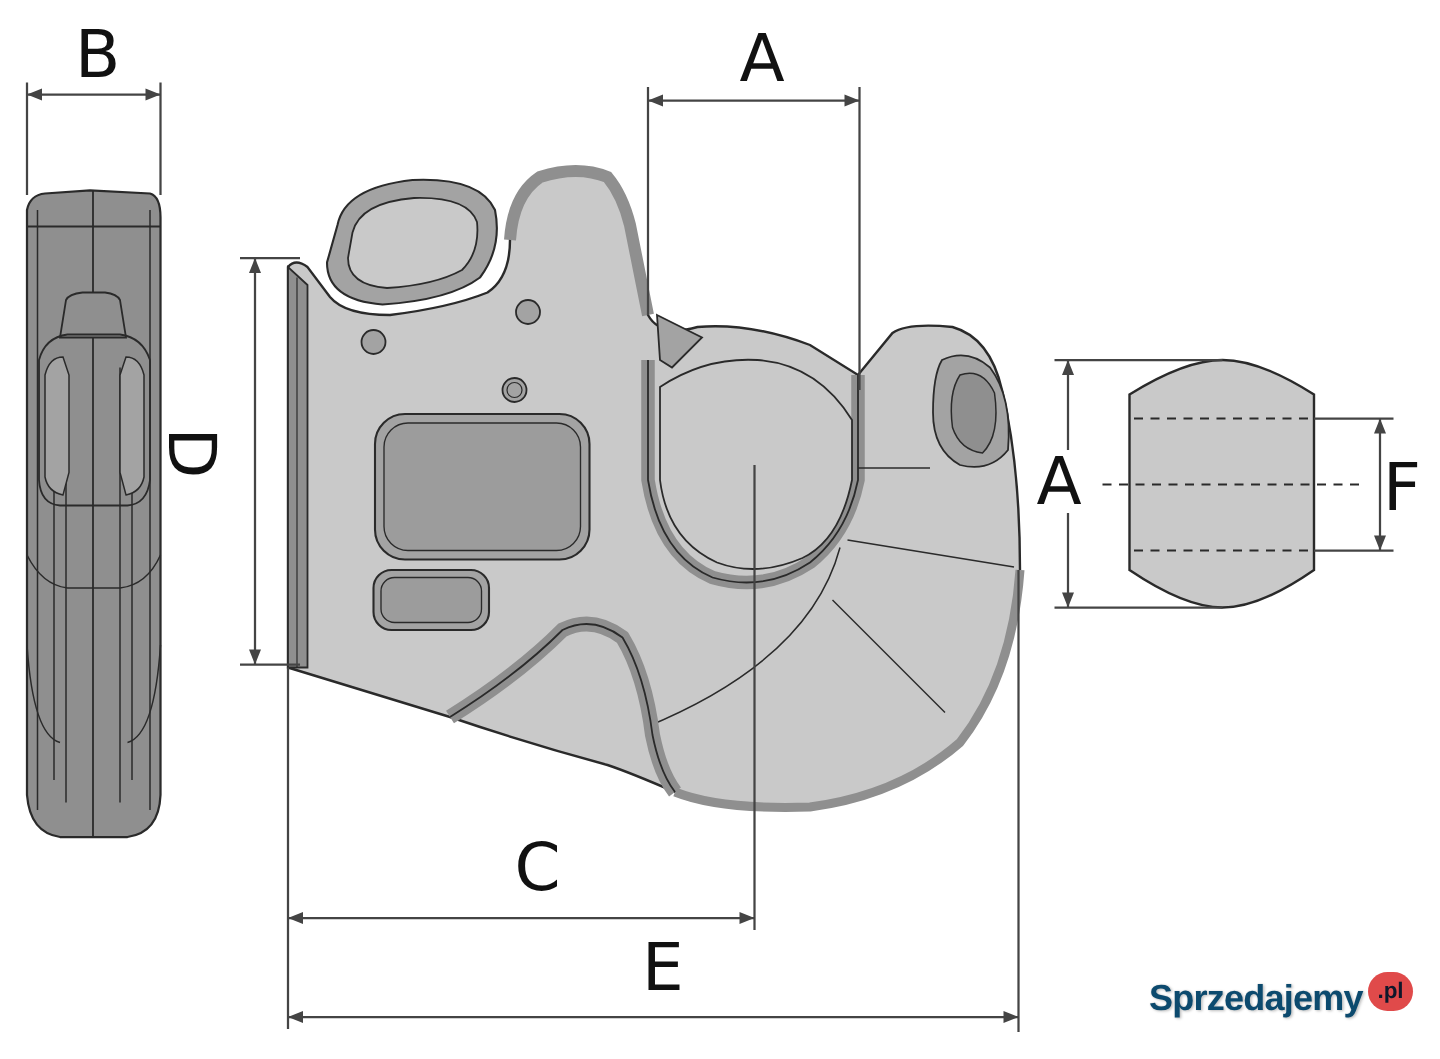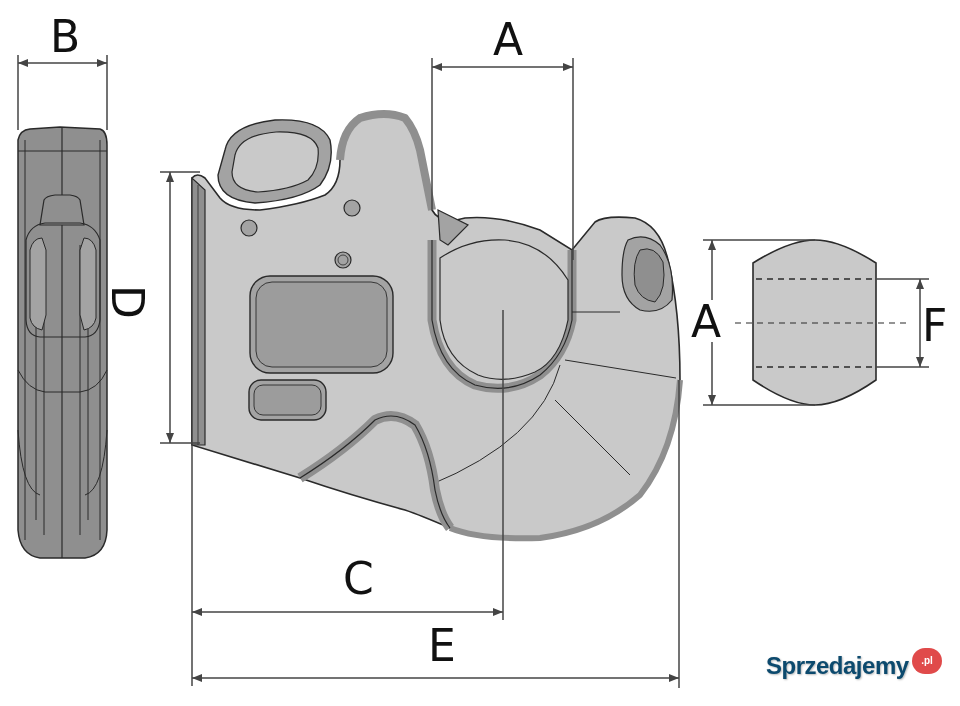--- a/index.html
+++ b/index.html
@@ -1,22 +1,22 @@
 <!DOCTYPE html>
 <html><head>
   <meta charset="utf-8">
   <style>
     html, body { margin: 0; padding: 0; background: #ffffff; }
     body { width: 960px; height: 706px; overflow: hidden; position: relative; font-family: "DejaVu Sans", sans-serif; }
     #drawing { position: absolute; left: 0; top: 0; width: 960px; height: 706px; }
     .dim-label { position: absolute; font-family: "DejaVu Sans", sans-serif; color: #111111; font-size: 44px; line-height: 1; }
     .watermark { position: absolute; left: 766px; top: 652px; font-family: "Liberation Sans", sans-serif; font-weight: bold; font-size: 24px; color: #0c4a6e; letter-spacing: -0.5px;
       text-shadow: 0 0 1px #cfcfcf, 1px 1px 2px #bdbdbd; }
-    .watermark-badge { position: absolute; left: 912px; top: 648px; width: 30px; height: 26px; border-radius: 13px; background: #e04a4a; color: #ffffff;
-      font-family: "Liberation Sans", sans-serif; font-weight: bold; font-size: 10px; line-height: 26px; text-align: center; }
+    .watermark-badge { position: absolute; left: 912px; top: 648px; width: 30px; height: 26px; border-radius: 13px; background: #e04a4a; color: #0f172a;
+      font-family: "Liberation Sans", sans-serif; font-weight: bold; font-size: 15px; line-height: 26px; text-align: center; }
   </style>
 </head>
 <body>
 
 <svg id="drawing" viewBox="0 0 960 706" xmlns="http://www.w3.org/2000/svg">
   <defs>
     <marker id="arr" viewBox="0 0 10 10" refX="10" refY="5" markerWidth="14" markerHeight="10" orient="auto-start-reverse" markerUnits="userSpaceOnUse">
       <path d="M0,1 L10,5 L0,9 z" fill="#444"></path>
     </marker>
   </defs>

